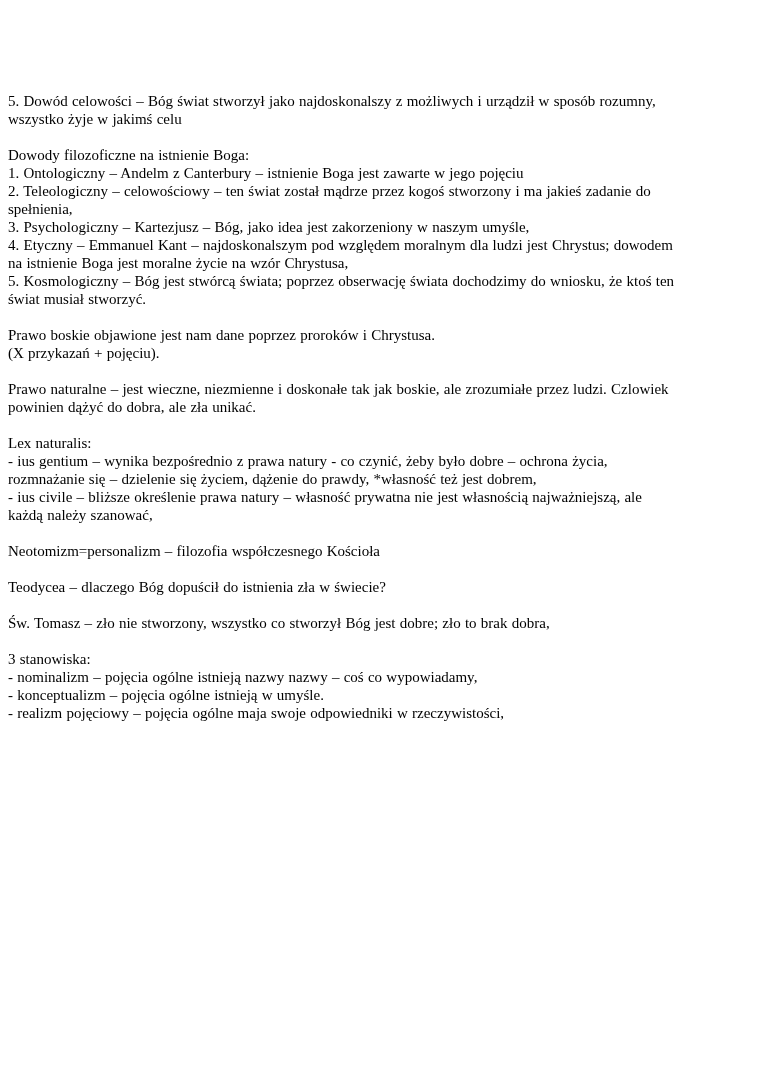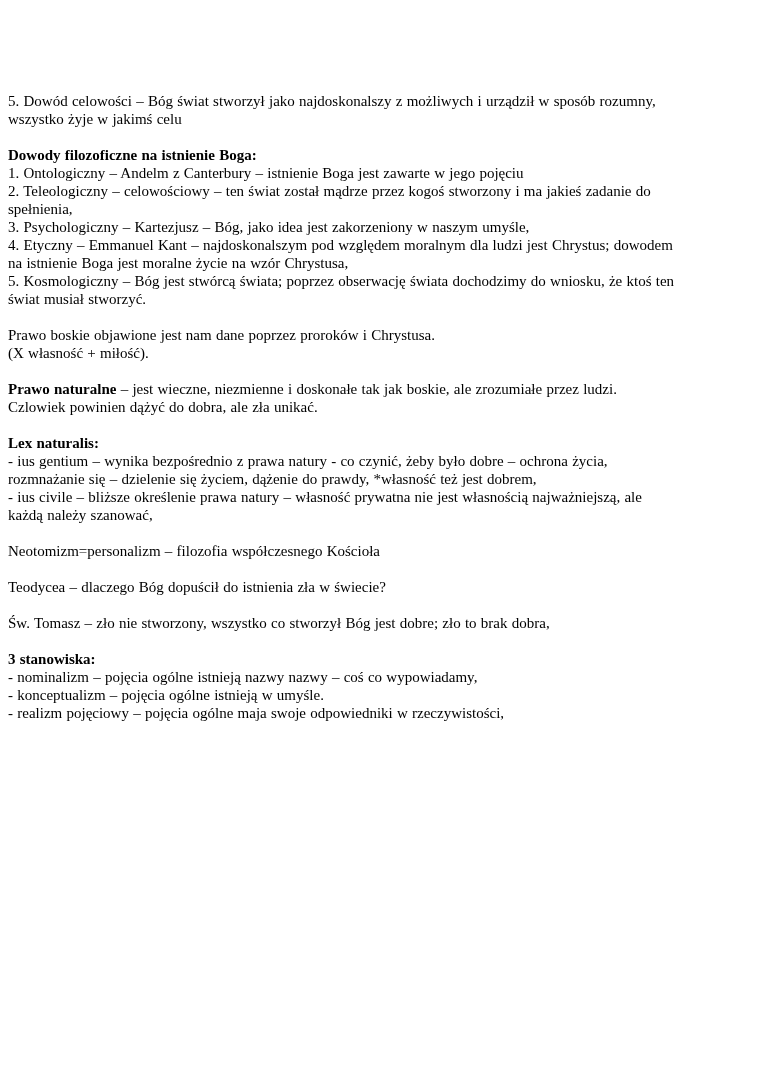--- a/index.html
+++ b/index.html
@@ -21,41 +21,41 @@
   .block {
     margin: 0 0 18px 0;
   }
   .para {
     margin: 0;
     font-size: 15px;
     line-height: 18px;
     word-spacing: 0.5px;
   }
   .bold {
-    font-weight: bold;
+    font-weight: normal;
   }
 </style>
 </head>
 <body>
 
 <div class="page" id="doc-root" style="background: rgb(255, 255, 255); color: rgb(0, 0, 0); padding-left: 8px;">
     <div class="block">
       <p class="para"><span>5. Dowód celowości – Bóg świat stworzył jako najdoskonalszy z możliwych i urządził w sposób rozumny, wszystko żyje w jakimś celu</span></p>
     </div>
     <div class="block">
       <p class="para"><span class="bold">Dowody filozoficzne na istnienie Boga:</span></p>
       <p class="para"><span>1. Ontologiczny – Andelm z Canterbury – istnienie Boga jest zawarte w jego pojęciu</span></p>
       <p class="para"><span>2. Teleologiczny – celowościowy – ten świat został mądrze przez kogoś stworzony i ma jakieś zadanie do spełnienia,</span></p>
       <p class="para"><span>3. Psychologiczny – Kartezjusz – Bóg, jako idea jest zakorzeniony w naszym umyśle,</span></p>
       <p class="para"><span>4. Etyczny – Emmanuel Kant – najdoskonalszym pod względem moralnym dla ludzi jest Chrystus; dowodem na istnienie Boga jest moralne życie na wzór Chrystusa,</span></p>
       <p class="para"><span>5. Kosmologiczny – Bóg jest stwórcą świata; poprzez obserwację świata dochodzimy do wniosku, że ktoś ten świat musiał stworzyć.</span></p>
     </div>
     <div class="block">
       <p class="para"><span>Prawo boskie objawione jest nam dane poprzez proroków i Chrystusa.</span></p>
-      <p class="para"><span>(X własność + miłość).</span></p>
+      <p class="para"><span>(X przykazań + pojęciu).</span></p>
     </div>
     <div class="block">
       <p class="para"><span class="bold">Prawo naturalne</span><span> – jest wieczne, niezmienne i doskonałe tak jak boskie, ale zrozumiałe przez ludzi. Czlowiek powinien dążyć do dobra, ale zła unikać.</span></p>
     </div>
     <div class="block">
       <p class="para"><span class="bold">Lex naturalis:</span></p>
       <p class="para"><span>- ius gentium – wynika bezpośrednio z prawa natury - co czynić, żeby było dobre – ochrona życia, rozmnażanie się – dzielenie się życiem, dążenie do prawdy, *własność też jest dobrem,</span></p>
       <p class="para"><span>- ius civile – bliższe określenie prawa natury – własność prywatna nie jest własnością najważniejszą, ale każdą należy szanować,</span></p>
     </div>
     <div class="block">

